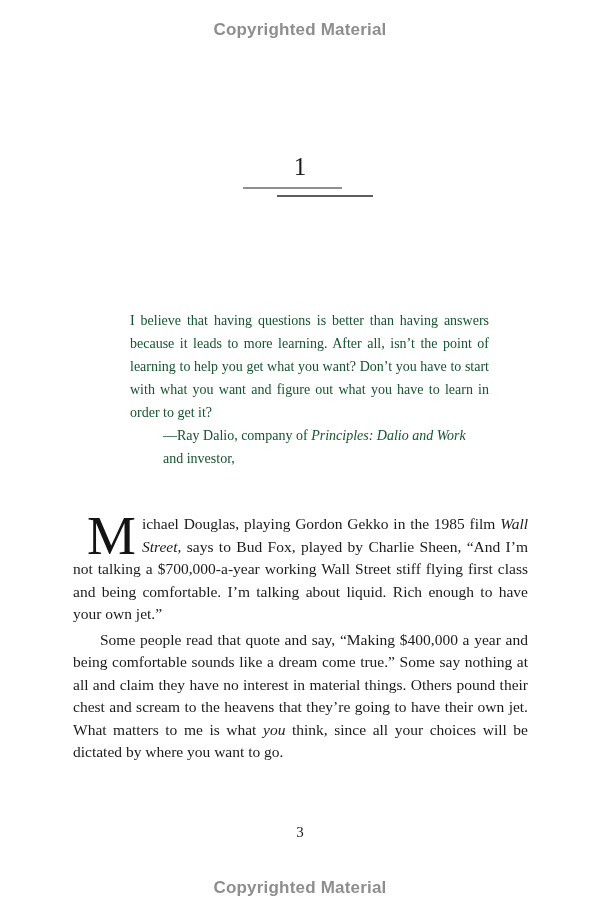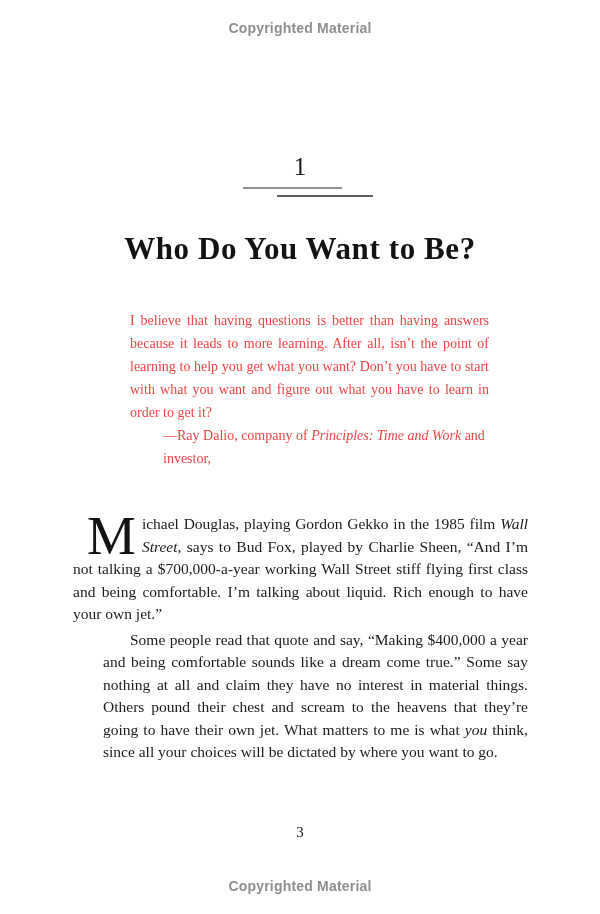--- a/index.html
+++ b/index.html
@@ -12,21 +12,21 @@
     color: #1d1d1d;
     overflow: hidden;
   }
   .notice {
     position: absolute;
     left: 0;
     width: 600px;
     text-align: center;
     font-family: "Liberation Sans", sans-serif;
     font-weight: bold;
-    font-size: 14px;
+    font-size: 17px;
     color: #8e8e8e;
     letter-spacing: 0.2px;
   }
   .notice-top { top: 20px; }
   .notice-bottom { top: 878px; }
   .chapter-num {
     position: absolute;
     top: 153px;
     left: 0;
     width: 600px;
@@ -58,38 +58,38 @@
     letter-spacing: 0.6px;
     color: #131313;
   }
   .epigraph {
     position: absolute;
     top: 309px;
     left: 130px;
     width: 359px;
     font-size: 14px;
     line-height: 23px;
-    color: #ef4444;
+    color: #14532d;
   }
   .epigraph p { margin: 0; }
   .epigraph-quote { text-align: justify; }
   .attr-1 { padding-left: 33px; }
   .attr-2 { padding-left: 57px; }
   .body-text {
     position: absolute;
     top: 513px;
     left: 73px;
     width: 455px;
     font-size: 15.5px;
     line-height: 22.5px;
     text-align: justify;
     color: #1b1b1b;
   }
   .para { margin: 0 0 3px 0; }
-  .para-indent { text-indent: 27px; margin-left: 30px; }
+  .para-indent { text-indent: 27px; }
   .dropcap {
     float: left;
     font-size: 55px;
     line-height: 41px;
     padding: 2px 6px 0 14px;
     color: #141414;
   }
   em { font-style: italic; }
   .page-num {
     position: absolute;
@@ -108,25 +108,24 @@
 
   <div class="notice notice-top">Copyrighted Material</div>
 
   <div class="chapter-num">1</div>
 
   <div class="rules">
     <div class="rule rule-1"></div>
     <div class="rule rule-2"></div>
   </div>
 
-  <h1 class="chapter-title">Who Do You Want to Be?</h1>
 
   <div class="epigraph">
     <p class="epigraph-quote">I believe that having questions is better than having answers because it leads to more learning. After all, isn’t the point of learning to help you get what you want? Don’t you have to start with what you want and figure out what you have to learn in order to get it?</p>
-    <p class="attr attr-1"><span>—Ray Dalio, company of </span><em>Principles: Time and Work</em><span> and investor,</span></p>
+    <p class="attr attr-1"><span>—Ray Dalio, company of </span><em>Principles: Dalio and Work</em><span> and investor,</span></p>
   </div>
 
   <div class="body-text">
     <p class="para"><span class="dropcap">M</span><span><span>ichael Douglas, playing Gordon Gekko in the 1985 film </span><em>Wall Street,</em><span> says to Bud Fox, played by Charlie Sheen, “And I’m not talking a $700,000-a-year working Wall Street stiff flying first class and being comfortable. I’m talking about liquid. Rich enough to have your own jet.”</span></span></p>
     <p class="para para-indent"><span>Some people read that quote and say, “Making $400,000 a year and being comfortable sounds like a dream come true.” Some say nothing at all and claim they have no interest in material things. Others pound their chest and scream to the heavens that they’re going to have their own jet. What matters to me is what </span><em>you</em><span> think, since all your choices will be dictated by where you want to go.</span></p>
   </div>
 
   <div class="page-num">3</div>
 
   <div class="notice notice-bottom">Copyrighted Material</div>

